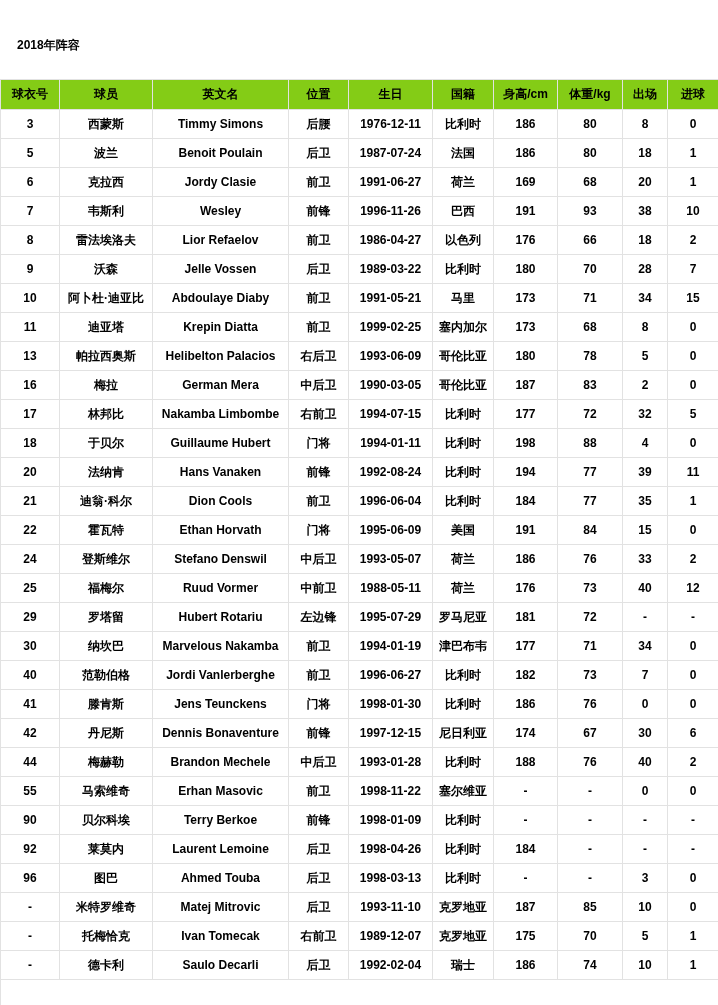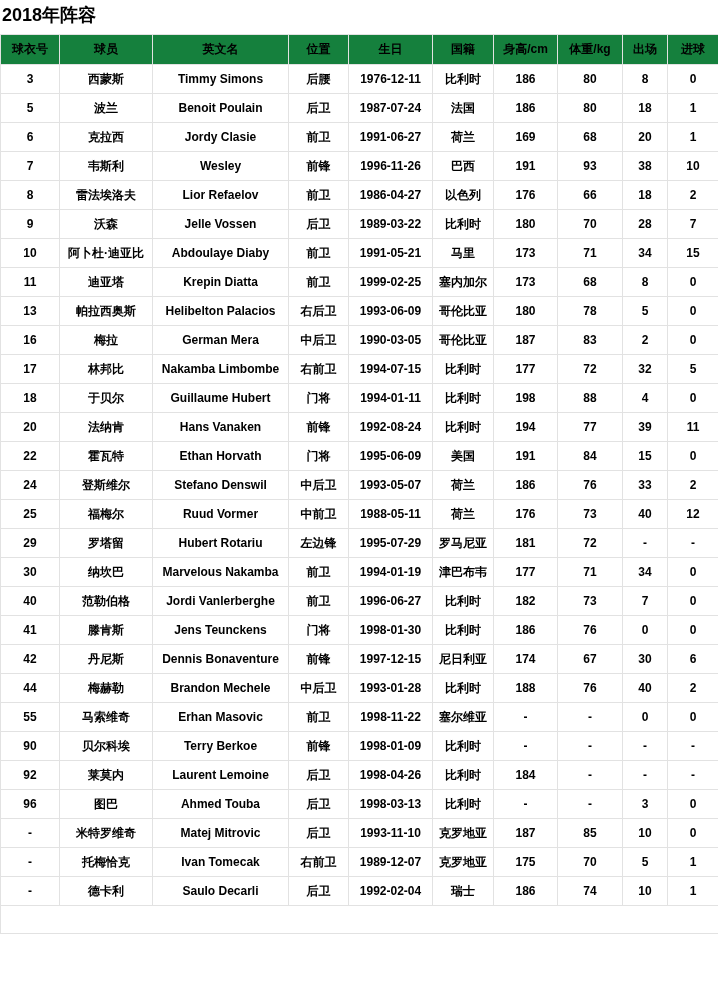--- a/index.html
+++ b/index.html
@@ -9,25 +9,25 @@
     font-family: "Liberation Sans", "DejaVu Sans", sans-serif;
   }
   .page {
     width: 718px;
     height: 1005px;
     background: #ffffff;
     overflow: hidden;
     box-sizing: border-box;
   }
   .page-title {
-    font-size: 18px;
+    font-size: 12px;
     font-weight: bold;
     color: #000000;
-    margin: 0;
-    padding: 5px 0 8px 2px;
+    margin: 15px;
+    padding: 20px 0 8px 2px;
     line-height: 21px;
   }
   table.squad {
     border-collapse: collapse;
     table-layout: fixed;
     width: 718px;
   }
   table.squad th,
   table.squad td {
     border: 1px solid #e2e2e2;
@@ -37,21 +37,21 @@
     font-weight: bold;
     color: #000000;
     height: 28px;
     padding: 0 2px;
     overflow: hidden;
     white-space: nowrap;
     background: #ffffff;
   }
   table.squad thead th {
     height: 29px;
-    background: #15803d;
+    background: #84cc16;
   }
   table.squad td.footer-cell {
     border-left: 1px solid #e2e2e2;
     border-right: 1px solid #e2e2e2;
     border-bottom: 1px solid #e2e2e2;
     border-top: 1px solid #e2e2e2;
     height: 27px;
   }
 </style>
 </head>
@@ -238,20 +238,32 @@
           <td>Hans Vanaken</td>
           <td>前锋</td>
           <td>1992-08-24</td>
           <td>比利时</td>
           <td>194</td>
           <td>77</td>
           <td>39</td>
           <td>11</td>
         </tr>
         <tr>
+          <td>21</td>
+          <td>迪翁·科尔</td>
+          <td>Dion Cools</td>
+          <td>前卫</td>
+          <td>1996-06-04</td>
+          <td>比利时</td>
+          <td>184</td>
+          <td>77</td>
+          <td>35</td>
+          <td>1</td>
+        </tr>
+        <tr>
           <td>22</td>
           <td>霍瓦特</td>
           <td>Ethan Horvath</td>
           <td>门将</td>
           <td>1995-06-09</td>
           <td>美国</td>
           <td>191</td>
           <td>84</td>
           <td>15</td>
           <td>0</td>

